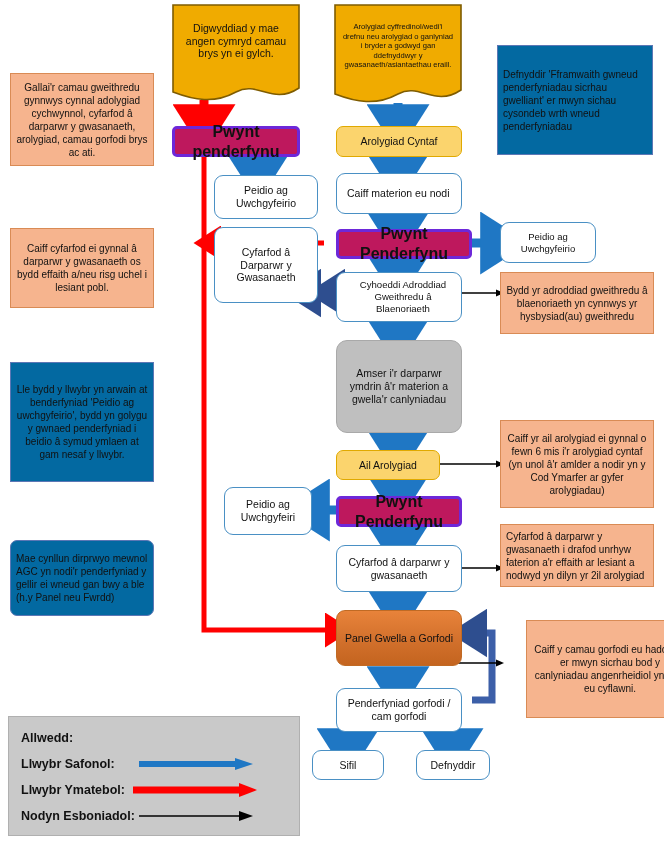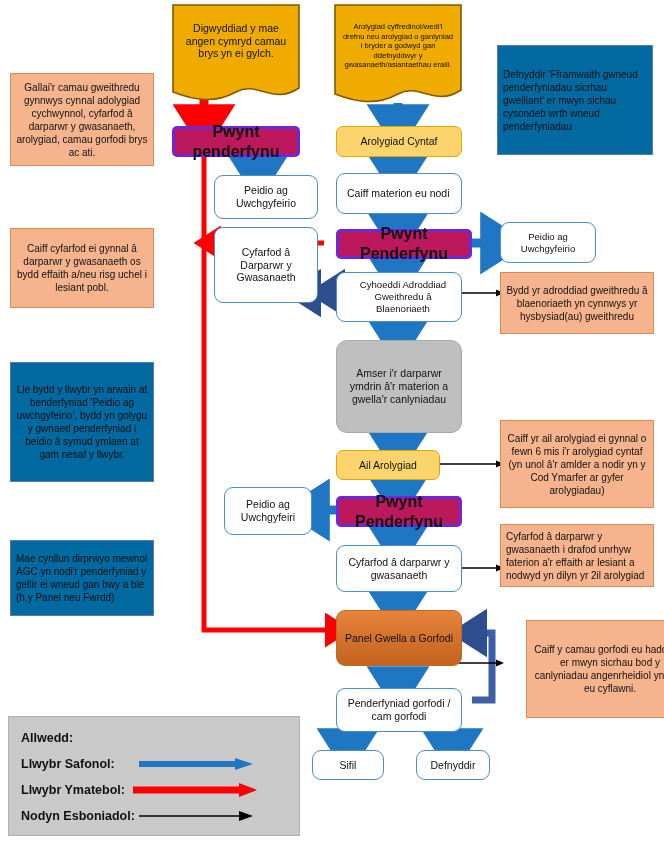--- a/index.html
+++ b/index.html
@@ -226,21 +226,21 @@
 
   <div class="node peach-note" style="left:10px;top:73px;width:144px;height:93px;">
     <span>Gallai'r camau gweithredu gynnwys cynnal adolygiad cychwynnol, cyfarfod â darparwr y gwasanaeth, arolygiad, camau gorfodi brys ac ati.</span>
   </div>
   <div class="node peach-note" style="left:10px;top:228px;width:144px;height:80px;">
     <span>Caiff cyfarfod ei gynnal â darparwr y gwasanaeth os bydd effaith a/neu risg uchel i lesiant pobl.</span>
   </div>
   <div class="node blue-note" style="left:10px;top:362px;width:144px;height:120px;">
     <span>Lle bydd y llwybr yn arwain at benderfyniad 'Peidio ag uwchgyfeirio', bydd yn golygu y gwnaed penderfyniad i beidio â symud ymlaen at gam nesaf y llwybr.</span>
   </div>
-  <div class="node blue-note" style="left:10px;top:540px;width:144px;height:76px;">
+  <div class="node blue-note" style="left:10px;top:540px;width:144px;height:76px;border-radius:7px;">
     <span style="text-align:left;">Mae cynllun dirprwyo mewnol AGC yn nodi'r penderfyniad y gellir ei wneud gan bwy a ble (h.y Panel neu Fwrdd)</span>
   </div>
 
   <div class="node blue-note" style="left:497px;top:45px;width:156px;height:110px;">
     <span style="text-align:left;">Defnyddir 'Fframwaith gwneud penderfyniadau sicrhau gwelliant' er mwyn sichau cysondeb wrth wneud penderfyniadau</span>
   </div>
   <div class="node peach-note" style="left:500px;top:272px;width:154px;height:62px;overflow:hidden;">
     <span>Bydd yr adroddiad gweithredu â blaenoriaeth yn cynnwys yr hysbysiad(au) gweithredu</span>
   </div>
   <div class="node peach-note" style="left:500px;top:420px;width:154px;height:88px;">

